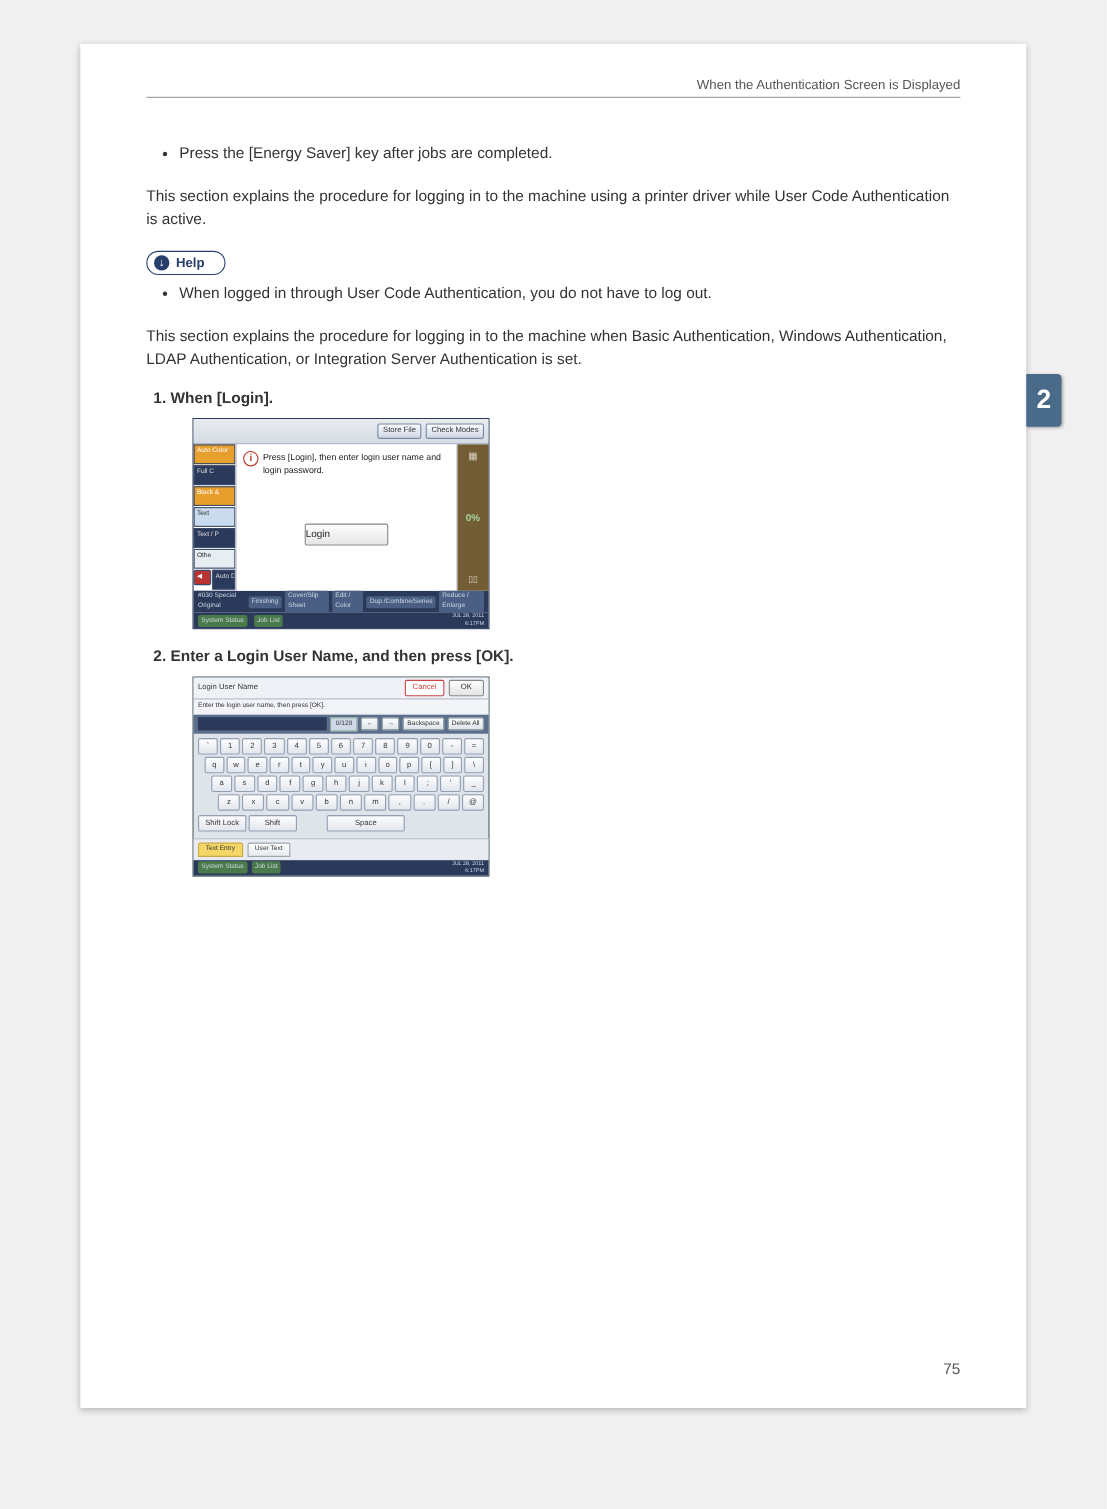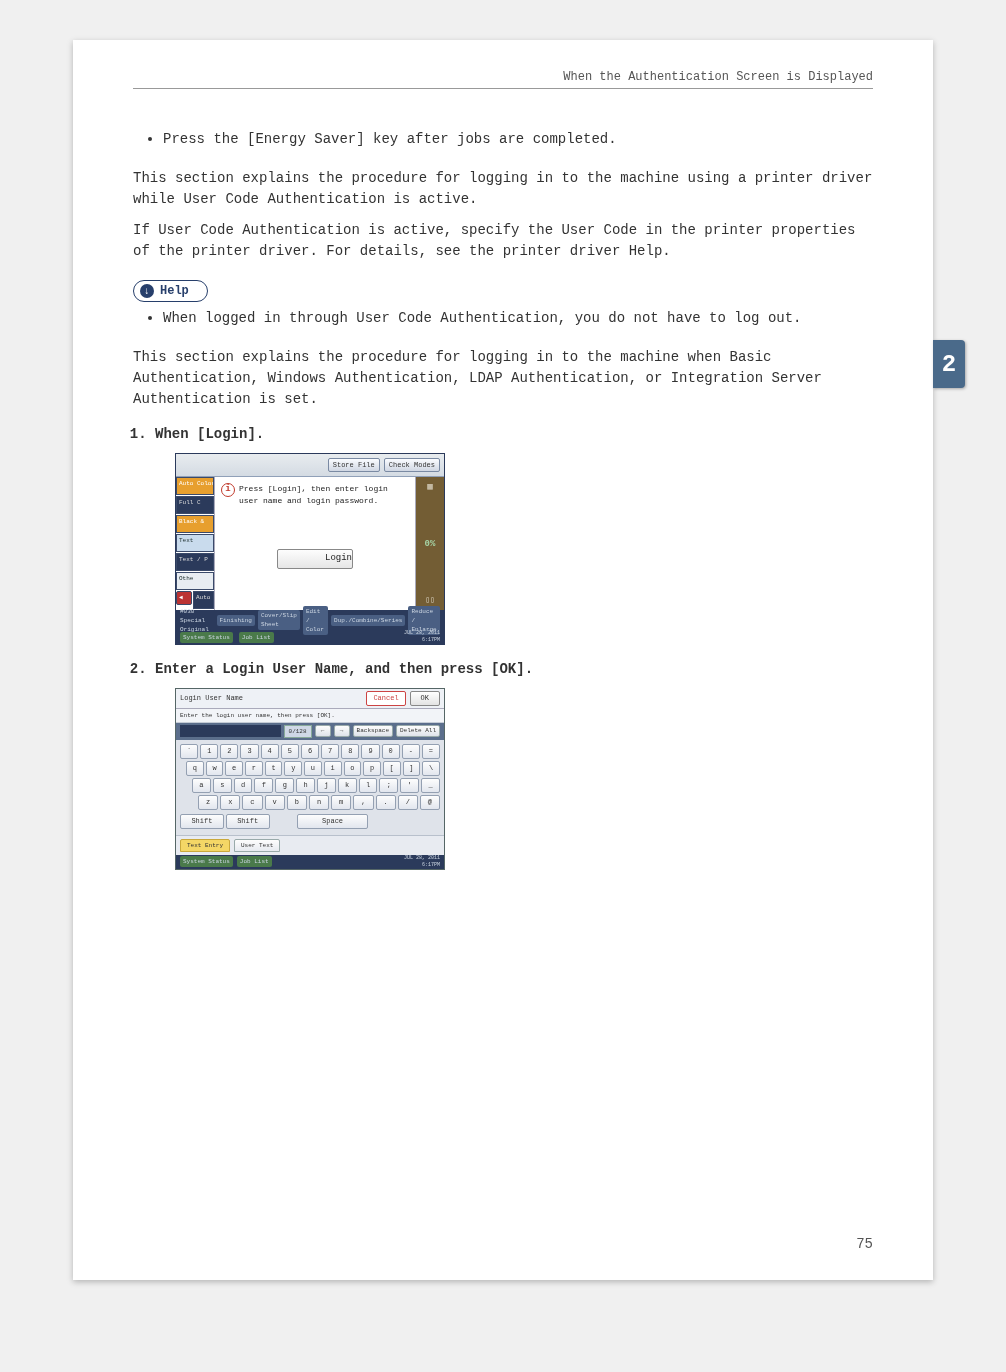--- a/index.html
+++ b/index.html
@@ -13,21 +13,20 @@
   }
   .page {
     position: relative;
     margin: 40px auto 40px auto;
     width: 860px;
     height: 1240px;
     background: #fff;
     box-shadow: 0 2px 6px rgba(0,0,0,0.25);
     padding: 30px 60px 30px 60px;
     box-sizing: border-box;
-    font-family: Liberation Mono, monospace;
   }
   .running-head {
     text-align: right;
     font-size: 12px;
     color: #555;
     border-bottom: 1px solid #999;
     padding-bottom: 4px;
   }
   .chapter-tab {
     position: absolute;
@@ -173,21 +172,21 @@
     font-weight: bold;
     display: inline-flex;
     align-items: center;
     justify-content: center;
     flex: none;
   }
   .login-btn {
     align-self: center;
     margin: 26px 0 6px 0;
     width: 74px;
-    text-align: right;
+    text-align: left;
     font-size: 9px;
     background: linear-gradient(#fdfdfd,#e6e6e6);
     border: 1px solid #888;
     border-radius: 2px;
     padding: 2px 0;
   }
   .shot1 .rightcol {
     width: 28px;
     background: #735d34;
     display:flex;
@@ -296,21 +295,20 @@
   <div class="chapter-tab">2</div>
 
   <div class="body-area">
 
     <ul class="bullet">
       <li>Press the [Energy Saver] key after jobs are completed.</li>
     </ul>
 
     
     <p class="para">This section explains the procedure for logging in to the machine using a printer driver while User Code Authentication is active.</p>
-    <p class="para">If User Code Authentication is active, specify the User Code in the printer properties of the printer driver. For details, see the printer driver Help.</p>
 
     <div class="note-badge">
       <span class="circle">↓</span>
       <span>Help</span>
     </div>
     <ul class="bullet">
       <li>When logged in through User Code Authentication, you do not have to log out.</li>
     </ul>
 
     

